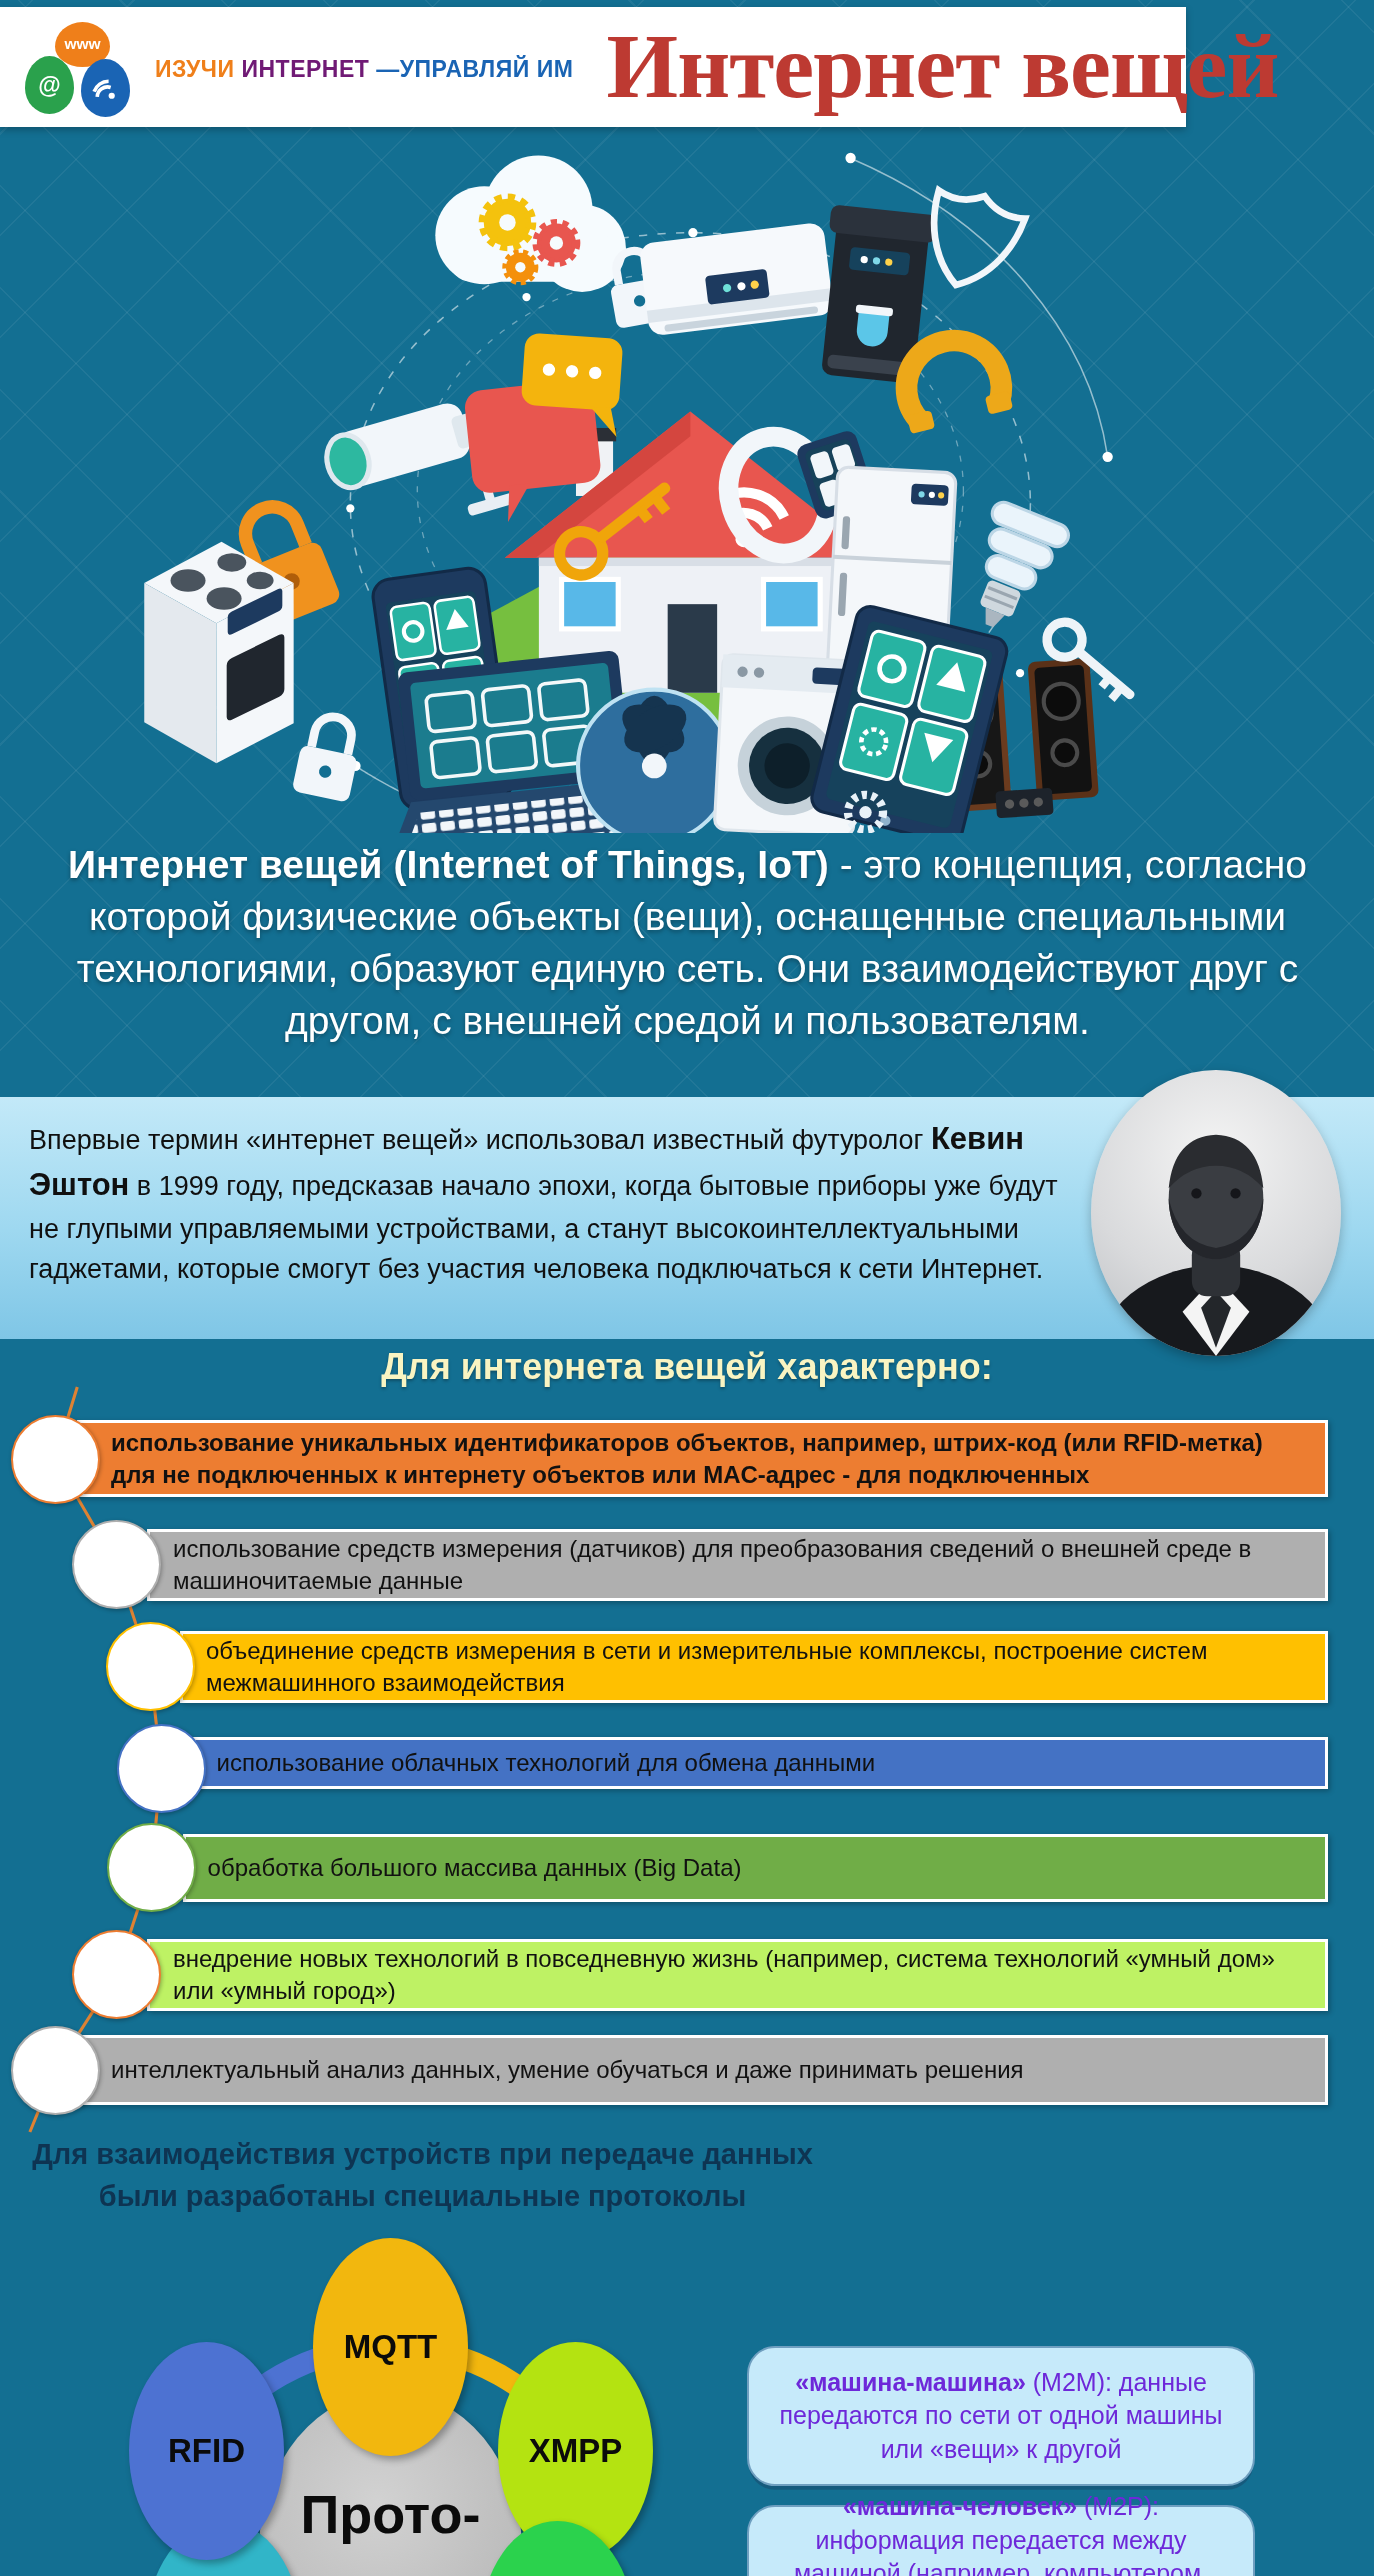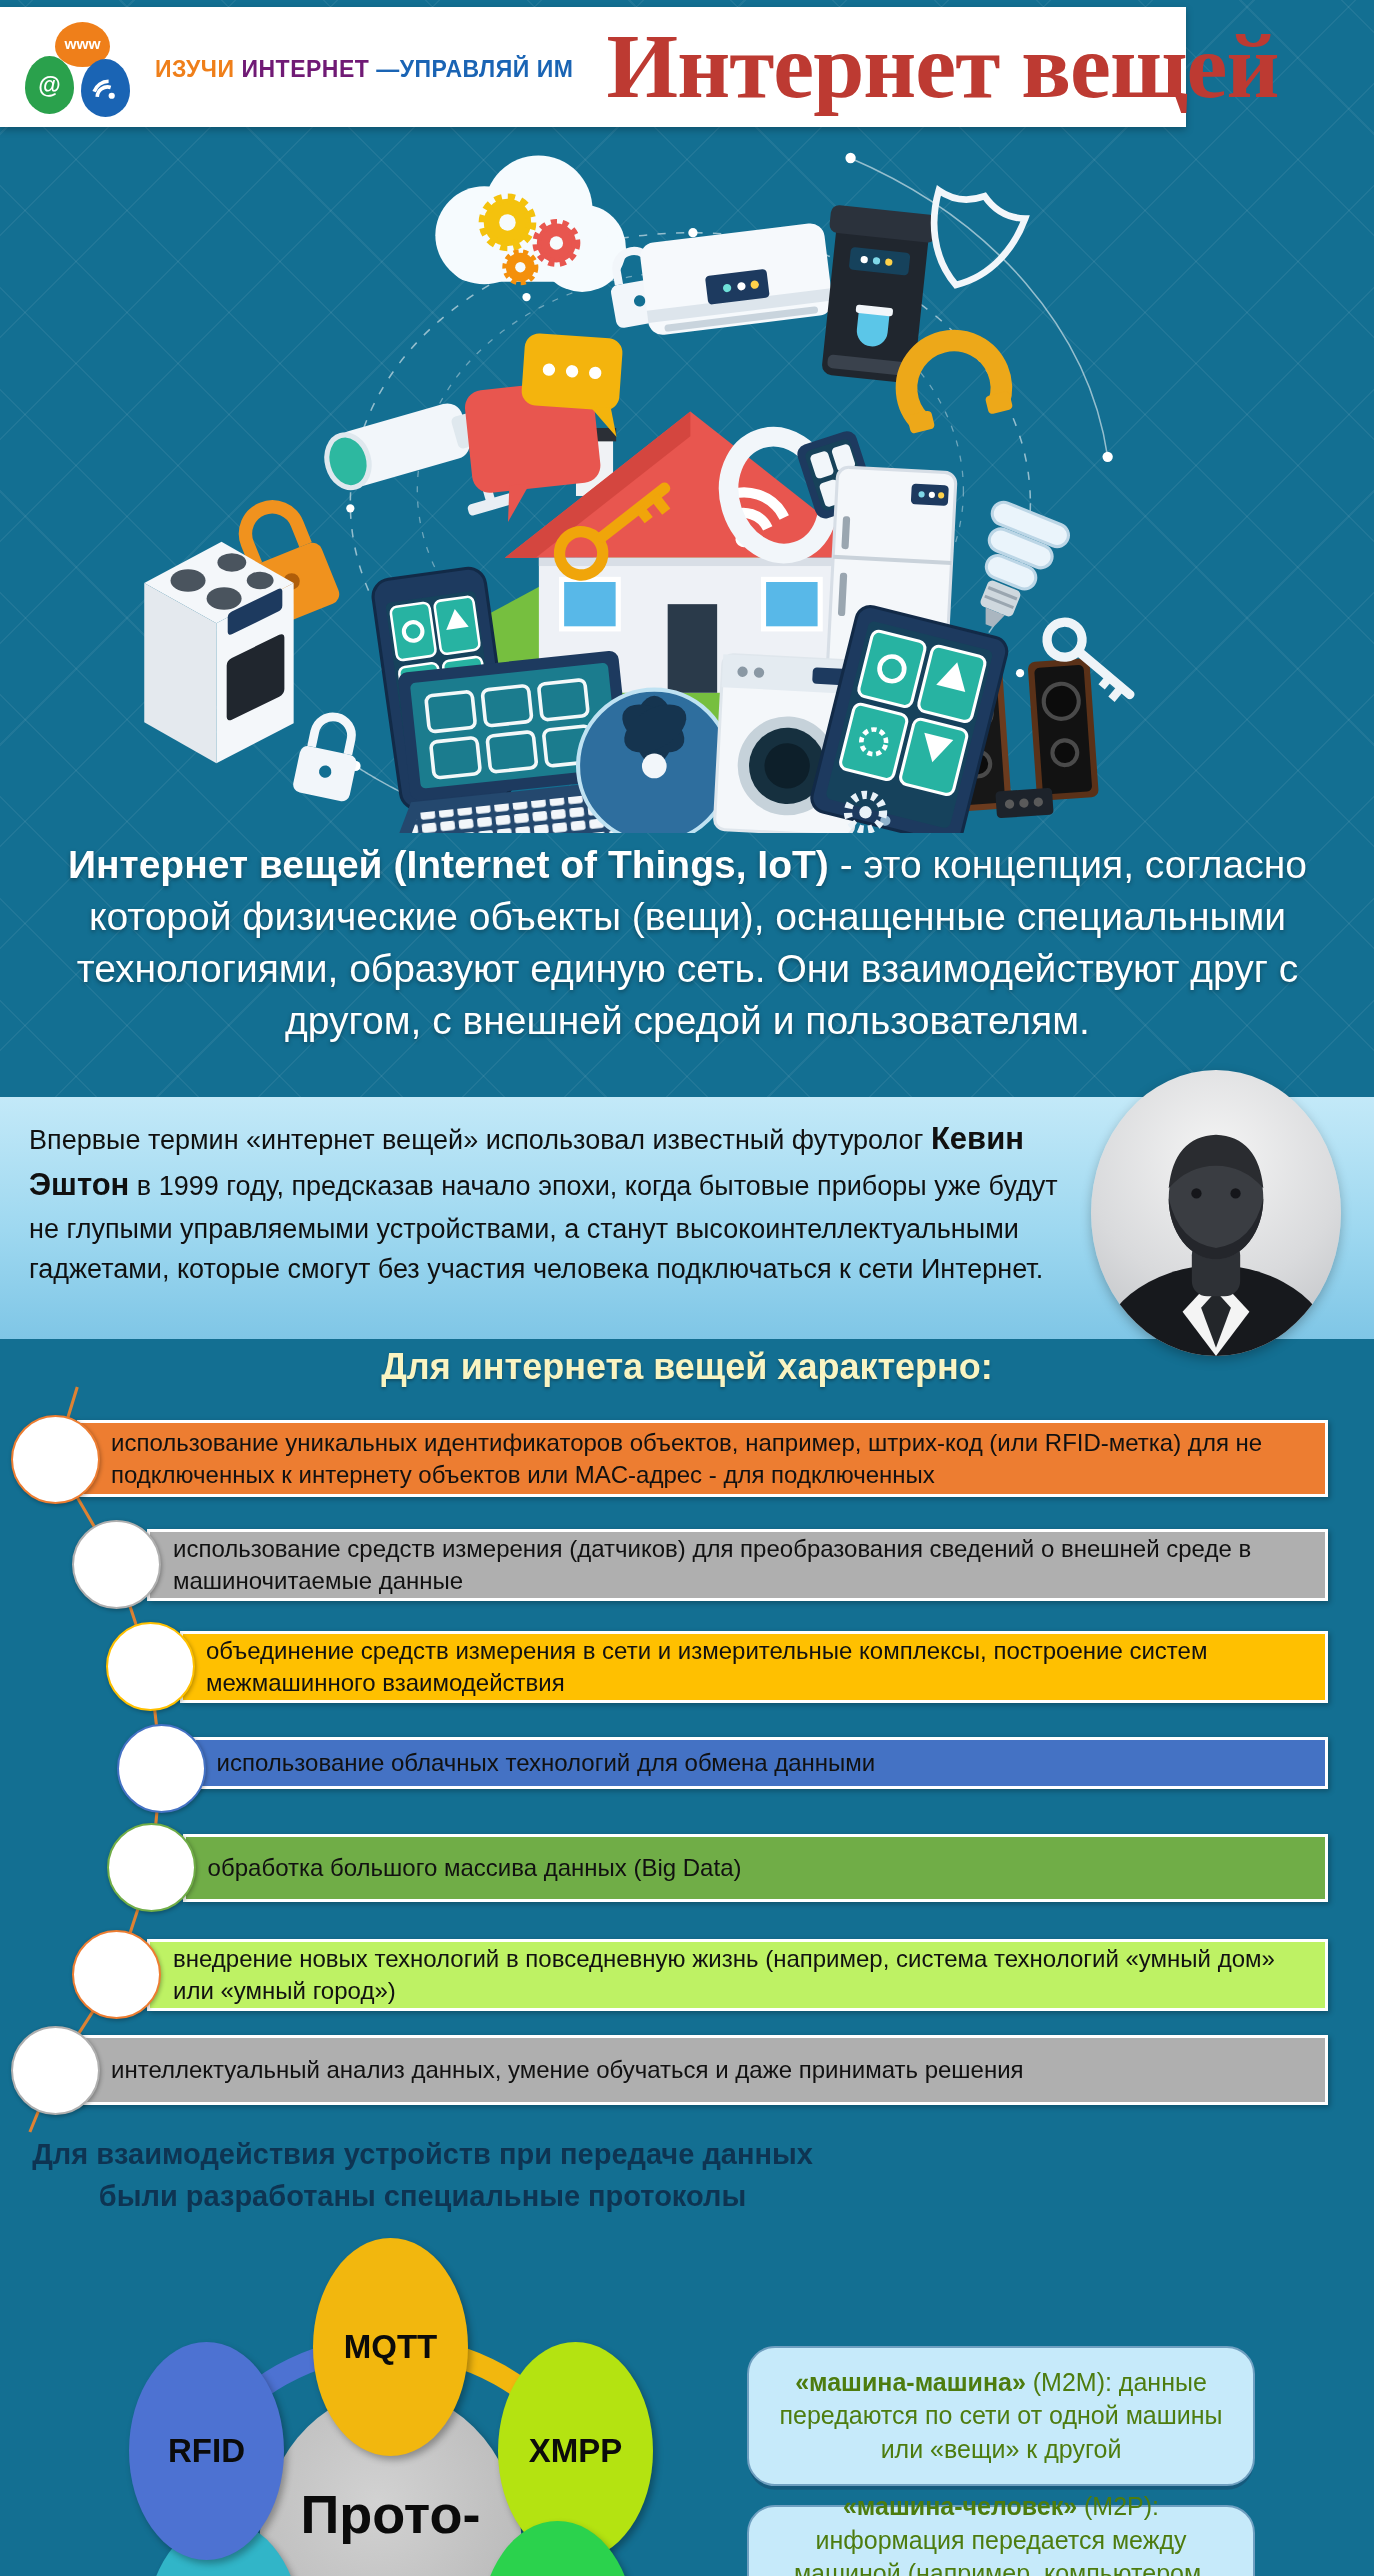--- a/index.html
+++ b/index.html
@@ -49,21 +49,21 @@
         box-shadow:3.1px 4.1px 7.2px rgba(0,0,0,.3);}
   .proto-center{position:absolute;left:259px;top:2391px;width:263px;height:319px;border-radius:50%;
         background:radial-gradient(circle at 45% 35%,#d2d2d2 0%,#bdbdbd 55%,#9f9f9f 100%);
         display:flex;flex-direction:column;align-items:center;justify-content:center;
         color:#0b0b0b;font-weight:bold;font-size:54px;line-height:1.35;box-shadow:3.1px 5.2px 9.3px rgba(0,0,0,.35);}
   
   .types-heading{position:absolute;left:747px;top:2318px;width:604px;text-align:center;
         color:#ffffff;font-weight:bold;font-size:33px;text-shadow:0 1.5px 3.1px rgba(0,0,0,.3);margin-top:36px;}
   .type-box{position:absolute;left:747px;width:508px;background:#c6eafa;border:2.1px solid #6f9fc0;
         border-radius:28px;box-sizing:border-box;display:flex;align-items:center;justify-content:center;
-        text-align:center;color:#4d7c0f;font-size:25px;line-height:1.34;padding:9.3px 29px;
+        text-align:center;color:#6d28d9;font-size:25px;line-height:1.34;padding:9.3px 29px;
         box-shadow:0 5.2px 0 -1.5px rgba(25,60,95,.4);}
   .type-box b{font-weight:bold;}
   svg{display:block;}
   .abs{position:absolute;}
 </style>
 </head>
 <body>
 
 <div class="page">
   <div class="lattice"></div>
@@ -416,21 +416,21 @@
     <g fill="none" stroke-width="42" stroke-linecap="round">
       <path d="M758 4555 A395 350 0 0 1 1116 4757" style="stroke: rgb(242, 183, 14);"></path>
       <path d="M1116 4757 A395 350 0 0 1 1082 5106" style="stroke: rgb(180, 227, 17);"></path>
       <path d="M1082 5106 A395 350 0 0 1 758 5255" style="stroke: rgb(43, 210, 77);"></path>
       <path d="M758 5255 A395 350 0 0 1 434 5106" style="stroke: rgb(54, 211, 129);"></path>
       <path d="M434 5106 A395 350 0 0 1 400 4757" style="stroke: rgb(49, 181, 200);"></path>
       <path d="M400 4757 A395 350 0 0 1 758 4555" style="stroke: rgb(77, 114, 210);"></path>
     </g>
   </svg>
 
-  <div class="bar" style="top: 1420px; height: 77px; left: 77px; background-color: rgb(237, 125, 49);">
+  <div class="bar" style="top: 1420px; height: 77px; left: 77px; background-color: rgb(237, 125, 49); font-weight: bold;">
     <div class="txt" style="padding-left:31px;">использование уникальных идентификаторов объектов, например, штрих-код (или RFID-метка) для не подключенных к интернету объектов или MAC-адрес - для подключенных</div>
     </div>
   <div class="bar" style="top: 1529px; height: 72px; left: 147px; background-color: rgb(175, 175, 175);">
     <div class="txt" style="padding-left:23px;">использование средств измерения (датчиков) для преобразования сведений о внешней среде в машиночитаемые данные</div>
     </div>
   <div class="bar" style="top: 1631px; height: 72px; left: 180px; background-color: rgb(255, 192, 0);">
     <div class="txt" style="padding-left:23px;">объединение средств измерения в сети и измерительные комплексы, построение систем межмашинного взаимодействия</div>
     </div>
   <div class="bar" style="top: 1737px; height: 52px; left: 193px; background-color: rgb(68, 114, 196);">
     <div class="txt" style="padding-left:20.6px;">использование облачных технологий для обмена данными</div>

